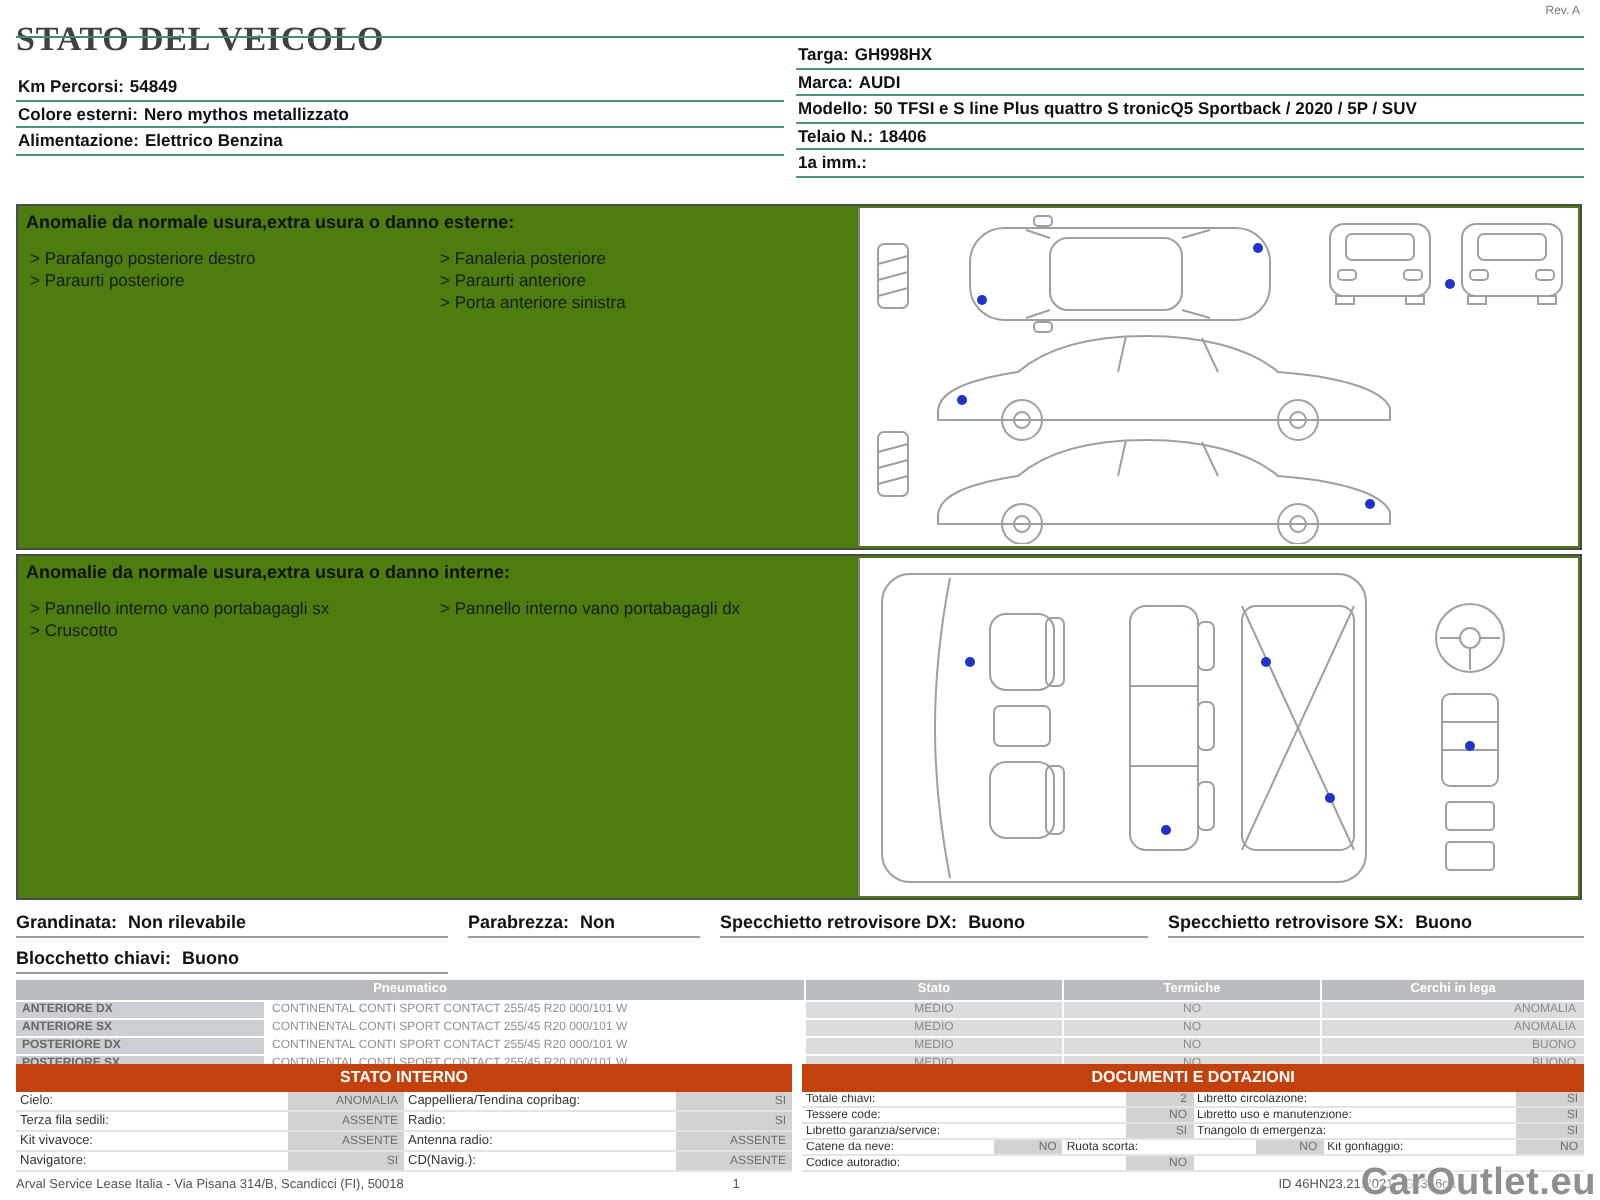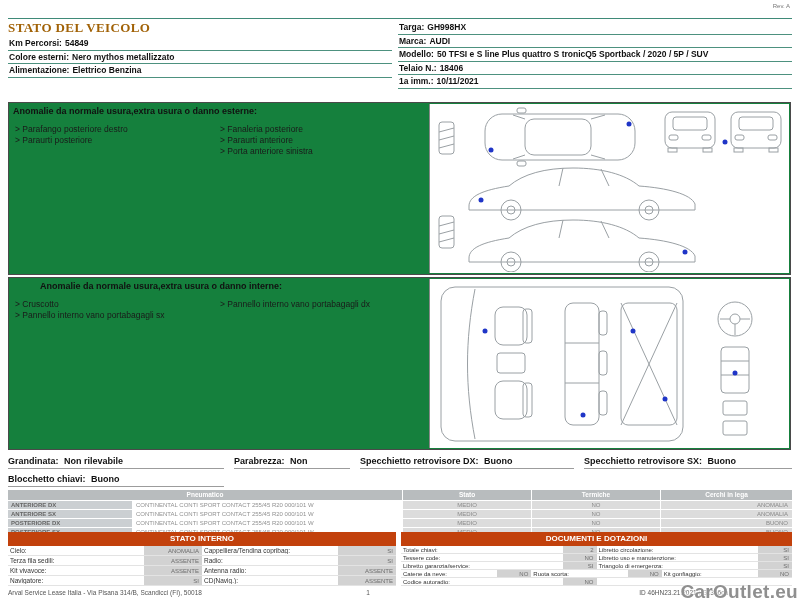--- a/index.html
+++ b/index.html
@@ -1,35 +1,35 @@
 <!DOCTYPE html>
 <html><head>
 <meta charset="utf-8">
 <style>
   * { box-sizing: border-box; margin: 0; padding: 0; }
   html,body { width: 800px; height: 600px; }
   body {
     position: relative; background: #fff; overflow: hidden;
     font-family: "Liberation Sans", sans-serif; color: #111;
   }
-  .doc-title { position:absolute; left:8px; top:20px; font-family:"Liberation Serif", serif;
-    font-weight:bold; font-size:13px; color:#a16207; letter-spacing:.4px; }
+  .doc-title { position:absolute; left:8px; top:10px; font-family:"Liberation Serif", serif;
+    font-weight:bold; font-size:17px; color:#404040; letter-spacing:.4px; }
   .rev { position:absolute; right:10px; top:3px; font-size:6px; color:#777; }
   .top-rule { position:absolute; left:8px; right:8px; top:18px; border-top:1.5px solid #3F8A78; }
 
   .fields { position:absolute; top:21px; }
   .fields.left { left:8px; width:384px;margin-top:16px; }
   .fields.right { left:398px; width:394px; }
   .frow { display:flex; align-items:flex-start; border-bottom:1px solid #4D917F;
     padding:2px 0 1px 1px; font-size:8.5px; font-weight:bold; line-height:9.5px; }
   .flab { white-space:nowrap; margin-right:3px; }
   .fval { flex:1; }
 
-  .abox { position:absolute; left:8px; width:783px; height:173px; border:1px solid #4a4a4a; background:#15803d; }
-  .abox.ext { top:102px; } .abox.int { top:277px;padding-left:27px; }
+  .abox { position:absolute; left:8px; width:783px; height:173px; border:1px solid #4a4a4a; background:#4d7c0f; }
+  .abox.ext { top:102px; } .abox.int { top:277px; }
   .box-title { font-size:9px; font-weight:bold; padding:3px 4px 1px; }
   .box-cols { position:absolute; left:6px; top:21px; width:414px; display:flex; gap:10px; }
   .icol { width:195px; font-size:8.5px; line-height:10px; color:#1a1a1a; }
   .aitem { margin-bottom:1px; }
   .diagram { position:absolute; top:1px; right:1px; bottom:1px; width:360px;
     border-left:1px solid #888; background:#fff; }
   .diagram svg { display:block; margin:2px auto 0; }
   .ln * , .ln { fill:none; stroke:#9aa0a4; stroke-width:1; }
   .dm { fill:#1F35C7; stroke:none; }
 
@@ -108,21 +108,20 @@
     <div class="frow">
       <span class="flab">Modello:</span>
       <span class="fval">50 TFSI e S line Plus quattro S tronicQ5 Sportback / 2020 / 5P / SUV</span>
     </div>
     <div class="frow">
       <span class="flab">Telaio N.:</span>
       <span class="fval">18406</span>
     </div>
     <div class="frow">
       <span class="flab">1a imm.:</span>
-      <span class="fval">10/11/2021</span>
     </div>
   </div>
 
   <div class="abox ext">
     <div class="box-title">Anomalie da normale usura,extra usura o danno esterne:</div>
     <div class="box-cols">
       <div class="icol">
         <div class="aitem">&gt; Parafango posteriore destro</div>
         <div class="aitem">&gt; Paraurti posteriore</div>
       </div>
@@ -196,22 +195,22 @@
         <circle class="dm" cx="48" cy="94" r="2.5"></circle>
         <circle class="dm" cx="252" cy="146" r="2.5"></circle>
       </svg>
     </div>
   </div>
 
   <div class="abox int">
     <div class="box-title">Anomalie da normale usura,extra usura o danno interne:</div>
     <div class="box-cols">
       <div class="icol">
+        <div class="aitem">&gt; Pannello interno vano portabagagli sx</div>
         <div class="aitem">&gt; Cruscotto</div>
-        <div class="aitem">&gt; Pannello interno vano portabagagli sx</div>
       </div>
       <div class="icol">
         <div class="aitem">&gt; Pannello interno vano portabagagli dx</div>
       </div>
     </div>
     <div class="diagram">
       <svg width="354" height="166" viewBox="0 0 354 166">
         <g class="ln">
           <rect x="8" y="6" width="242" height="154" rx="14"></rect>
           <path d="M42,8 C32,60 32,106 42,158"></path>

